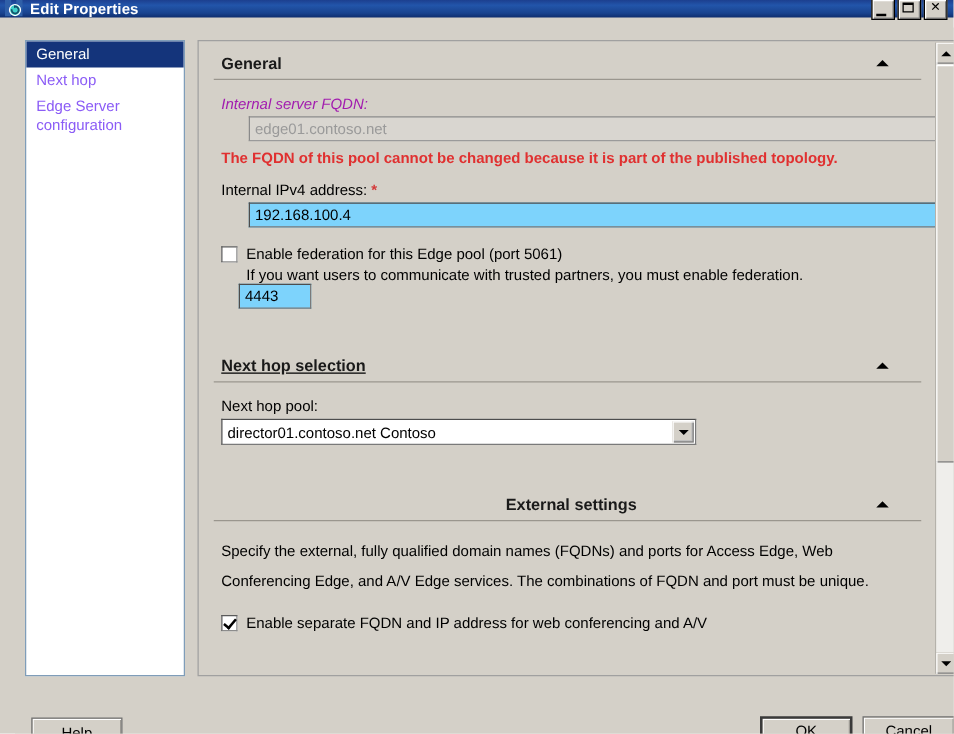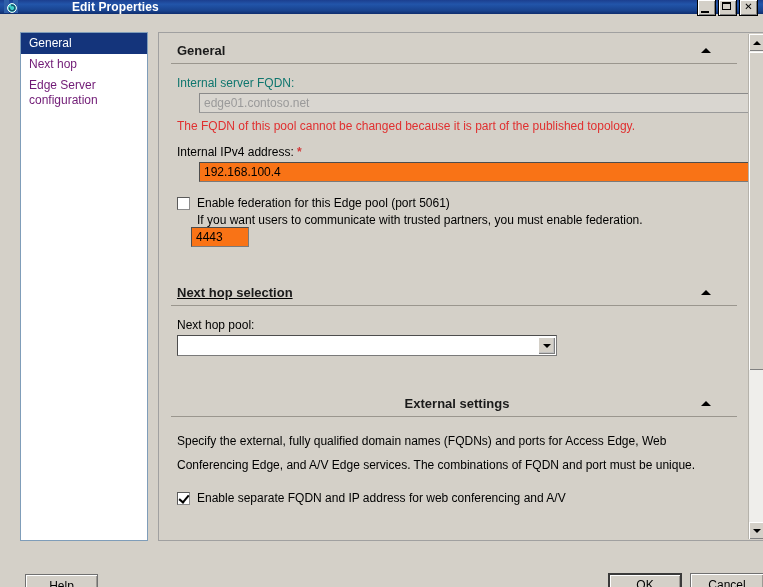--- a/index.html
+++ b/index.html
@@ -25,21 +25,20 @@
   .titlebar {
     position: absolute;
     left: 0; top: 0;
     width: 763px;
     height: 14px;
     background: linear-gradient(to bottom, #1c3f8f 0%, #2255aa 30%, #19438f 75%, #0e2d6e 100%);
     display: flex;
     align-items: center;
     padding: 4px 2px;
     box-sizing: border-box;
-    gap: 48px;
   }
   .title-icon {
     width: 16px; height: 16px;
     margin-left: 2px; margin-right: 4px;
     position: relative;
     flex: 0 0 auto;
   }
   .title-text {
     color: #ffffff;
     font-size: 12px;
@@ -105,21 +104,21 @@
     width: 128px;
     height: 509px;
     background: #ffffff;
     border: 1px solid #7f9db9;
     box-sizing: border-box;
     overflow: hidden;
   }
   .side-item {
     padding: 3px 6px 3px 8px;
     font-size: 12px;
-    color: #701a75;
+    color: #8b5cf6;
     line-height: 15px;
     cursor: default;
   }
   .side-item.selected {
     background: #14347b;
     color: #ffffff;
   }
 
   
   .panel {
@@ -164,27 +163,27 @@
     border-right: 5px solid transparent;
     border-bottom: 5px solid #000000;
   }
 
   
   .field-label {
     margin: 12px 0 3px 6px;
     font-size: 12px;
     color: #000;
   }
-  .field-label.disabled { color: #0f766e; }
+  .field-label.disabled { color: #a21caf; font-style: italic; }
   .req { color: #d33a3a; font-weight: bold; }
 
   .textbox {
     margin-left: 6px;
     height: 20px;
-    background: #f97316;
+    background: #7dd3fc;
     border: 1px solid #7a7a7a;
     border-top-color: #4d4d4d;
     border-left-color: #4d4d4d;
     box-sizing: border-box;
     display: flex;
     align-items: center;
     padding: 0 4px;
     font-size: 12px;
     color: #000;
   }
@@ -195,20 +194,21 @@
     border-top-color: #8a8a8a;
     border-left-color: #8a8a8a;
   }
   .textbox.wide { width: 552px; margin-left: 28px; }
   .textbox.narrow { width: 58px; margin-left: 20px; }
 
   .error-text {
     margin: 6px 0 0 6px;
     font-size: 12px;
     color: #e03030;
+    font-weight: bold;
   }
 
   .checkrow {
     display: flex;
     align-items: flex-start;
     margin: 14px 0 0 6px;
     text-align: right;
   }
   .chk {
     width: 13px; height: 13px;
@@ -419,20 +419,21 @@
 
         <div class="textbox narrow">4443</div>
 
         <div class="section-head" style="margin-top:36px;text-decoration:underline;">
           <span class="section-title">Next hop selection</span>
           <span class="tri"></span>
         </div>
 
         <div class="field-label">Next hop pool:</div>
         <div class="combo">
+          <span>director01.contoso.net   Contoso</span>
           <span class="combo-btn">
             <span class="combo-arrow"></span>
           </span>
         </div>
 
         <div class="section-head" style="margin-top:38px;justify-content:center;">
           <span class="section-title">External settings</span>
           <span class="tri"></span>
         </div>
 

